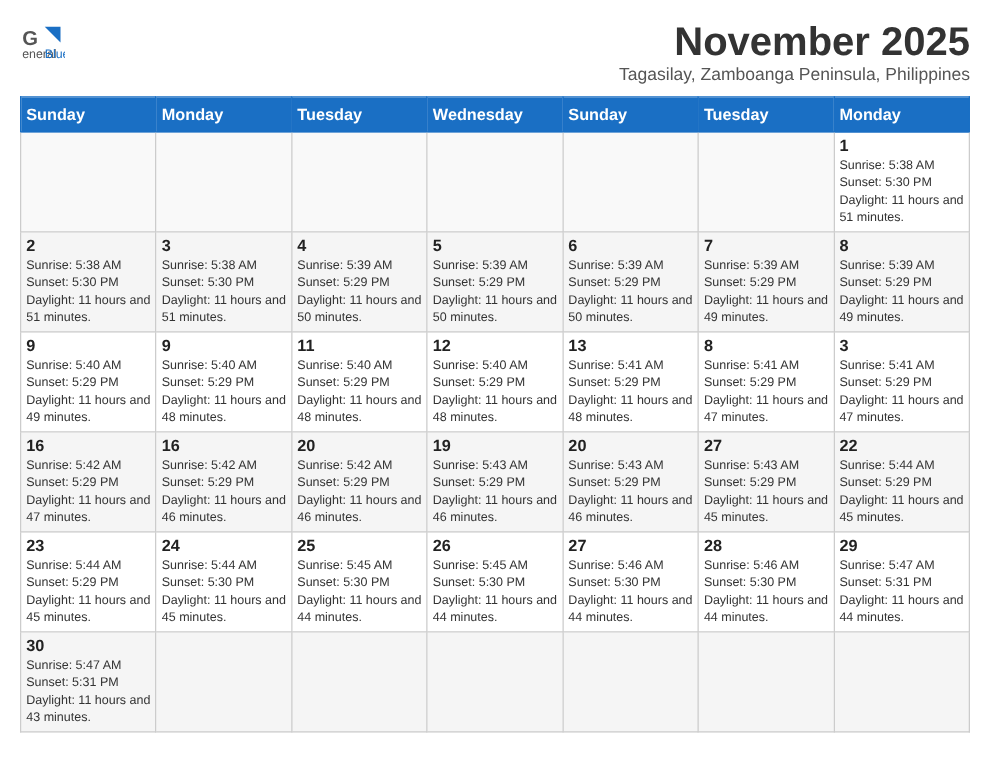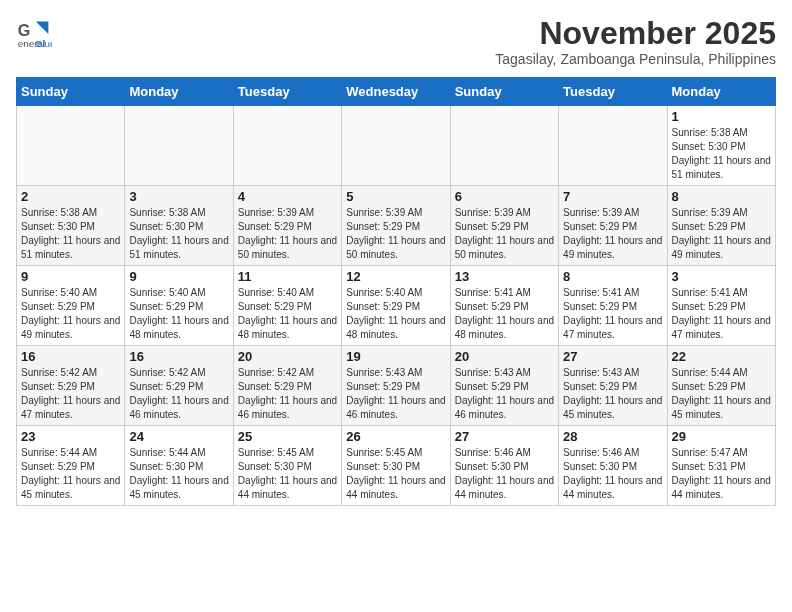--- a/index.html
+++ b/index.html
@@ -326,14 +326,29 @@
 and 44 minutes.</div>
         </td>
         <td>
           <span class="day-number">29</span>
           <div class="day-info">Sunrise: 5:47 AM
 Sunset: 5:31 PM
 Daylight: 11 hours
 and 44 minutes.</div>
         </td>
       </tr>
+      <tr class="row-shaded">
+        <td>
+          <span class="day-number">30</span>
+          <div class="day-info">Sunrise: 5:47 AM
+Sunset: 5:31 PM
+Daylight: 11 hours
+and 43 minutes.</div>
+        </td>
+        <td class="empty-cell"></td>
+        <td class="empty-cell"></td>
+        <td class="empty-cell"></td>
+        <td class="empty-cell"></td>
+        <td class="empty-cell"></td>
+        <td class="empty-cell"></td>
+      </tr>
     </tbody>
 </table>
 
 </body></html>

